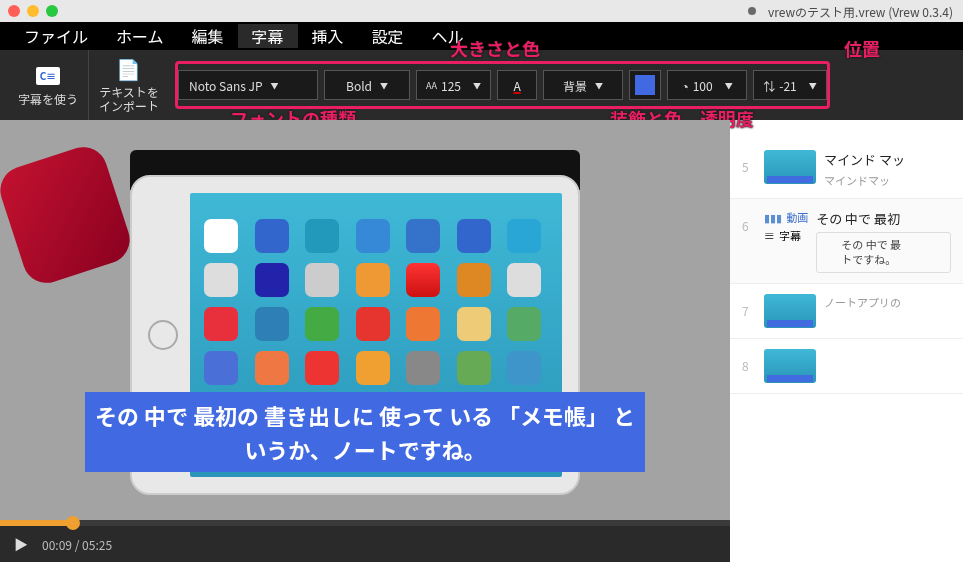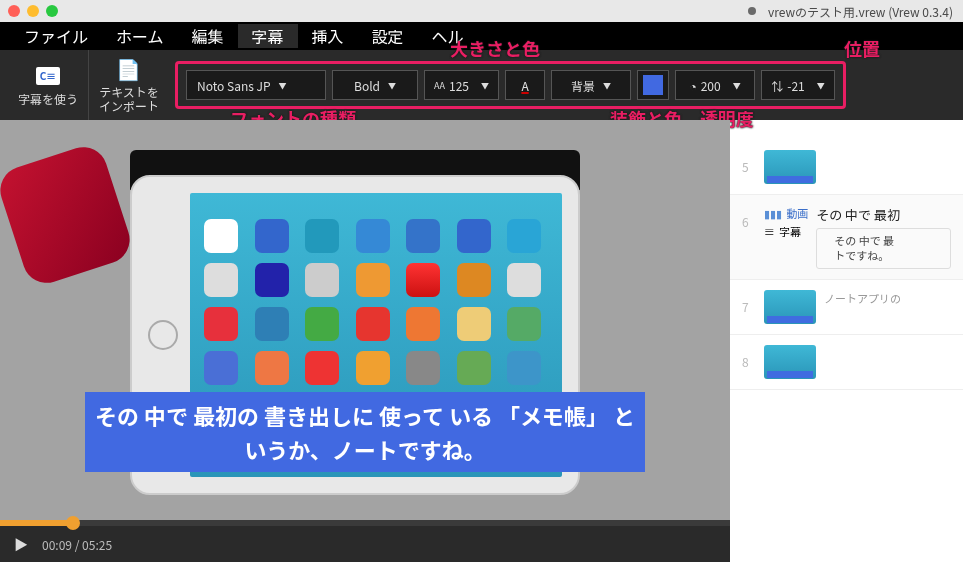--- a/index.html
+++ b/index.html
@@ -22,21 +22,21 @@
     
     
     .toolbar { height: 70px; background: #2a2a2a; display: flex; align-items: center; padding: 0 8px; position: relative; }
     .tool-group { display: flex; flex-direction: column; align-items: center; padding: 0 10px; border-right: 1px solid #444; height: 100%; justify-content: center; }
     .tool-icon { width: 30px; height: 24px; display: flex; align-items: center; justify-content: center; margin-bottom: 4px; }
     .tool-label { color: #ddd; font-size: 12px; text-align: center; line-height: 1.2; }
     .icon-subtitle { background: #fff; width: 24px; height: 18px; border-radius: 2px; display: flex; align-items: center; justify-content: center; color: #3366cc; font-size: 10px; font-weight: bold; }
     .icon-import { color: #fff; font-size: 20px; }
     
     
-    .controls-box { display: flex; gap: 6px; align-items: center; border: 3px solid #e91e63; border-radius: 4px; padding: 6px 8px; margin-left: 6px; }
+    .controls-box { display: flex; gap: 6px; align-items: center; border: 3px solid #e91e63; border-radius: 4px; padding: 6px 0; margin-left: 6px; }
     .ctrl { background: #1a1a1a; border: 1px solid #555; height: 30px; display: flex; align-items: center; padding: 0 10px; color: #ddd; font-size: 12px; position: relative; cursor: pointer; }
     .ctrl .caret { margin-left: 8px; font-size: 8px; }
     .ctrl-font { width: 140px; }
     .ctrl-weight { width: 86px; justify-content: center; }
     .ctrl-size { width: 75px; justify-content: center; gap: 4px; }
     .ctrl-color { width: 40px; justify-content: center; }
     .ctrl-bg { width: 80px; justify-content: center; }
     .ctrl-bgcolor { width: 32px; padding: 0; justify-content: center; }
     .bgcolor-square { width: 20px; height: 20px; background: #4169e1; }
     .ctrl-opacity { width: 80px; justify-content: center; gap: 4px; }
@@ -77,21 +77,21 @@
     .clip-num { color: #bbb; font-size: 12px; width: 14px; padding-top: 8px; }
     .clip-thumb { width: 52px; height: 34px; background: linear-gradient(180deg, #3fb8d6, #2a95b8); border-radius: 3px; position: relative; flex-shrink: 0; }
     .clip-thumb::before { content: ''; position: absolute; inset: 3px; background: rgba(255,255,255,0.0); }
     .clip-sub { position: absolute; bottom: 1px; left: 3px; right: 3px; height: 7px; background: rgba(65,105,225,0.95); }
     .clip-body { flex: 1; overflow: hidden; }
     .clip-title { font-size: 13px; color: #222; margin-bottom: 3px; white-space: nowrap; overflow: hidden; }
     .clip-desc { font-size: 11px; color: #999; white-space: nowrap; overflow: hidden; }
     .clip-labels { display: flex; flex-direction: column; gap: 2px; font-size: 11px; }
     .clip-labels .row { display: flex; gap: 4px; align-items: center; }
     .blue-text { color: #3b6fc9; }
-    .clip-boxed { border: 1px solid #ddd; border-radius: 3px; padding: 4px 17px; font-size: 11px; margin-top: 4px; line-height: 1.4; color: #444; }
+    .clip-boxed { border: 1px solid #ddd; border-radius: 3px; padding: 4px 24px; font-size: 11px; margin-top: 4px; line-height: 1.4; color: #444; }
   </style>
 </head>
 <body>
 
 <div class="title-bar">
   <div class="traffic-lights">
     <div class="traffic-light tl-red"></div>
     <div class="traffic-light tl-yellow"></div>
     <div class="traffic-light tl-green"></div>
   </div>
@@ -145,21 +145,21 @@
     </div>
     <div class="ctrl ctrl-bg">
       <span>背景</span>
       <span class="caret">▼</span>
     </div>
     <div class="ctrl ctrl-bgcolor">
       <div class="bgcolor-square"></div>
     </div>
     <div class="ctrl ctrl-opacity">
       <span>◔</span>
-      <span>200</span>
+      <span>100</span>
       <span class="caret">▼</span>
     </div>
     <div class="ctrl ctrl-position">
       <span>⇅</span>
       <span>-21</span>
       <span class="caret">▼</span>
     </div>
   </div>
 
   <div class="annotation" style="top:-15px; left:450px;">大きさと色</div>
@@ -228,20 +228,24 @@
     </div>
   </div>
 
   <div class="clips-panel">
     <div style="height:20px;"></div>
     <div class="clip">
       <div class="clip-num">5</div>
       <div class="clip-thumb">
           <div class="clip-sub"></div>
         </div>
+      <div class="clip-body">
+        <div class="clip-title">マインド マッ</div>
+        <div class="clip-desc">マインドマッ</div>
+      </div>
     </div>
 
     <div class="clip" style="background:#fafafa;">
       <div class="clip-num">6</div>
       <div class="clip-labels">
         <div class="row">
             <span style="color:#5a8fd6;">▮▮▮</span>
             <span class="blue-text">動画</span>
           </div>
         <div class="row">

